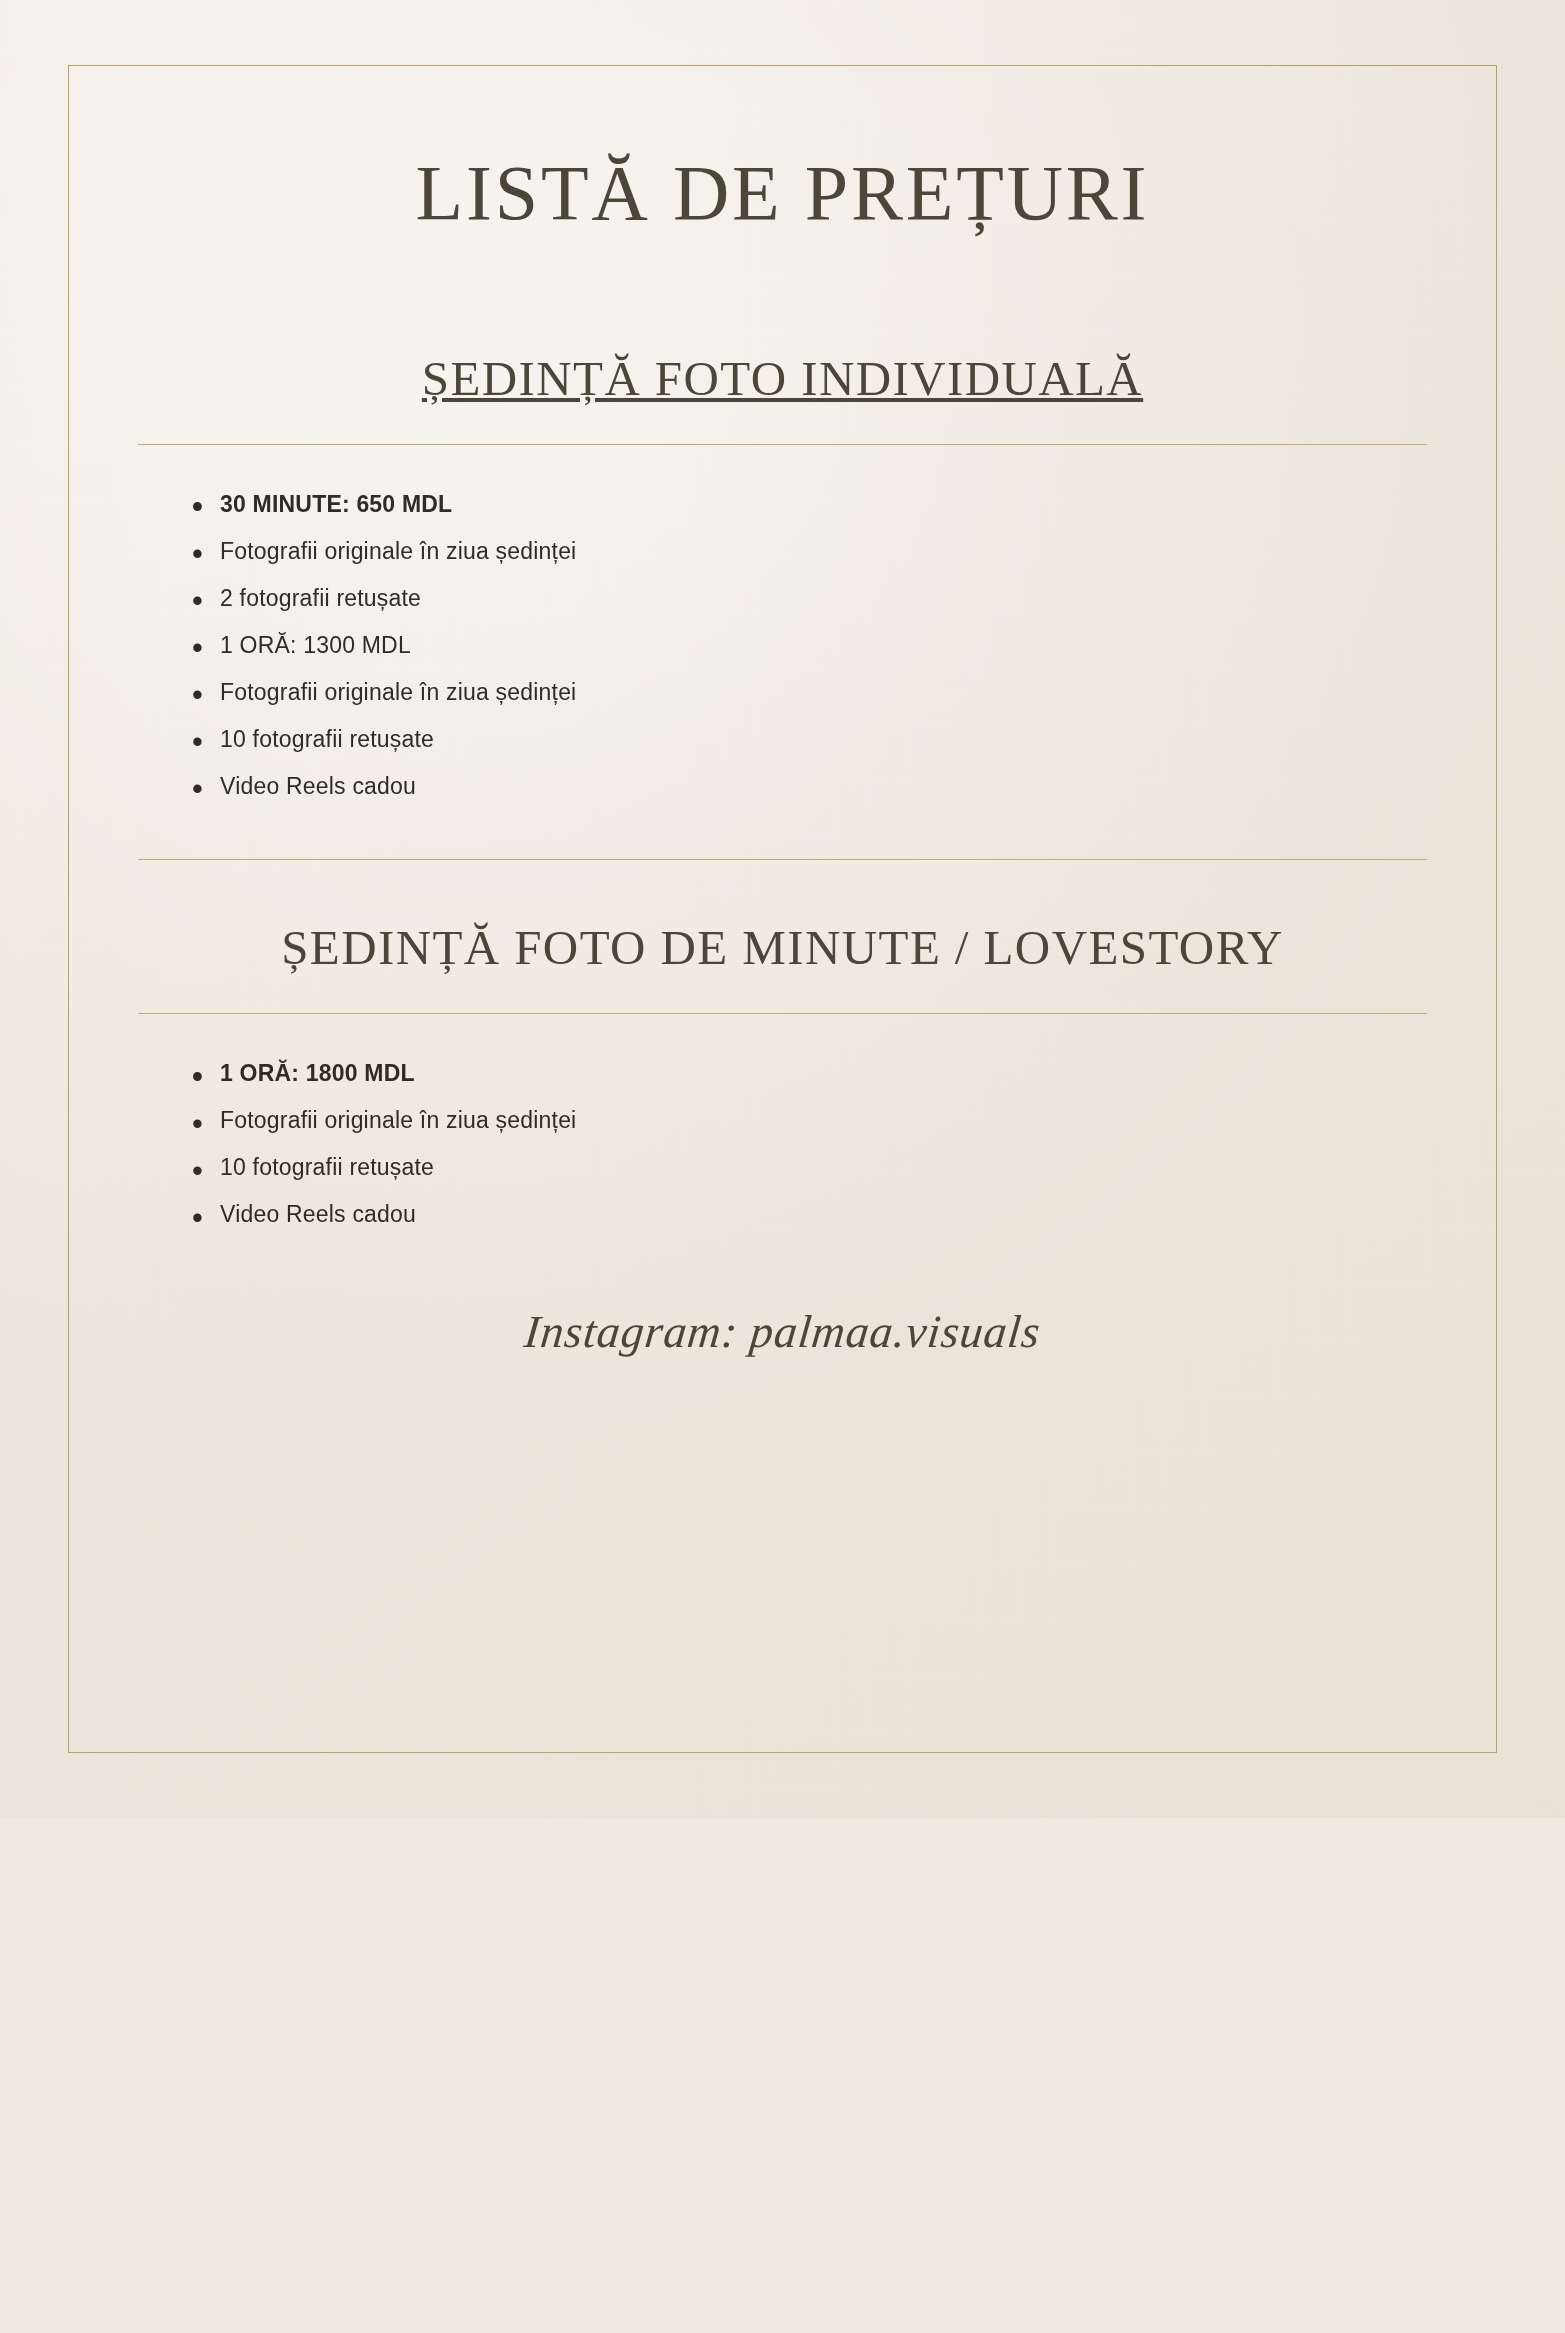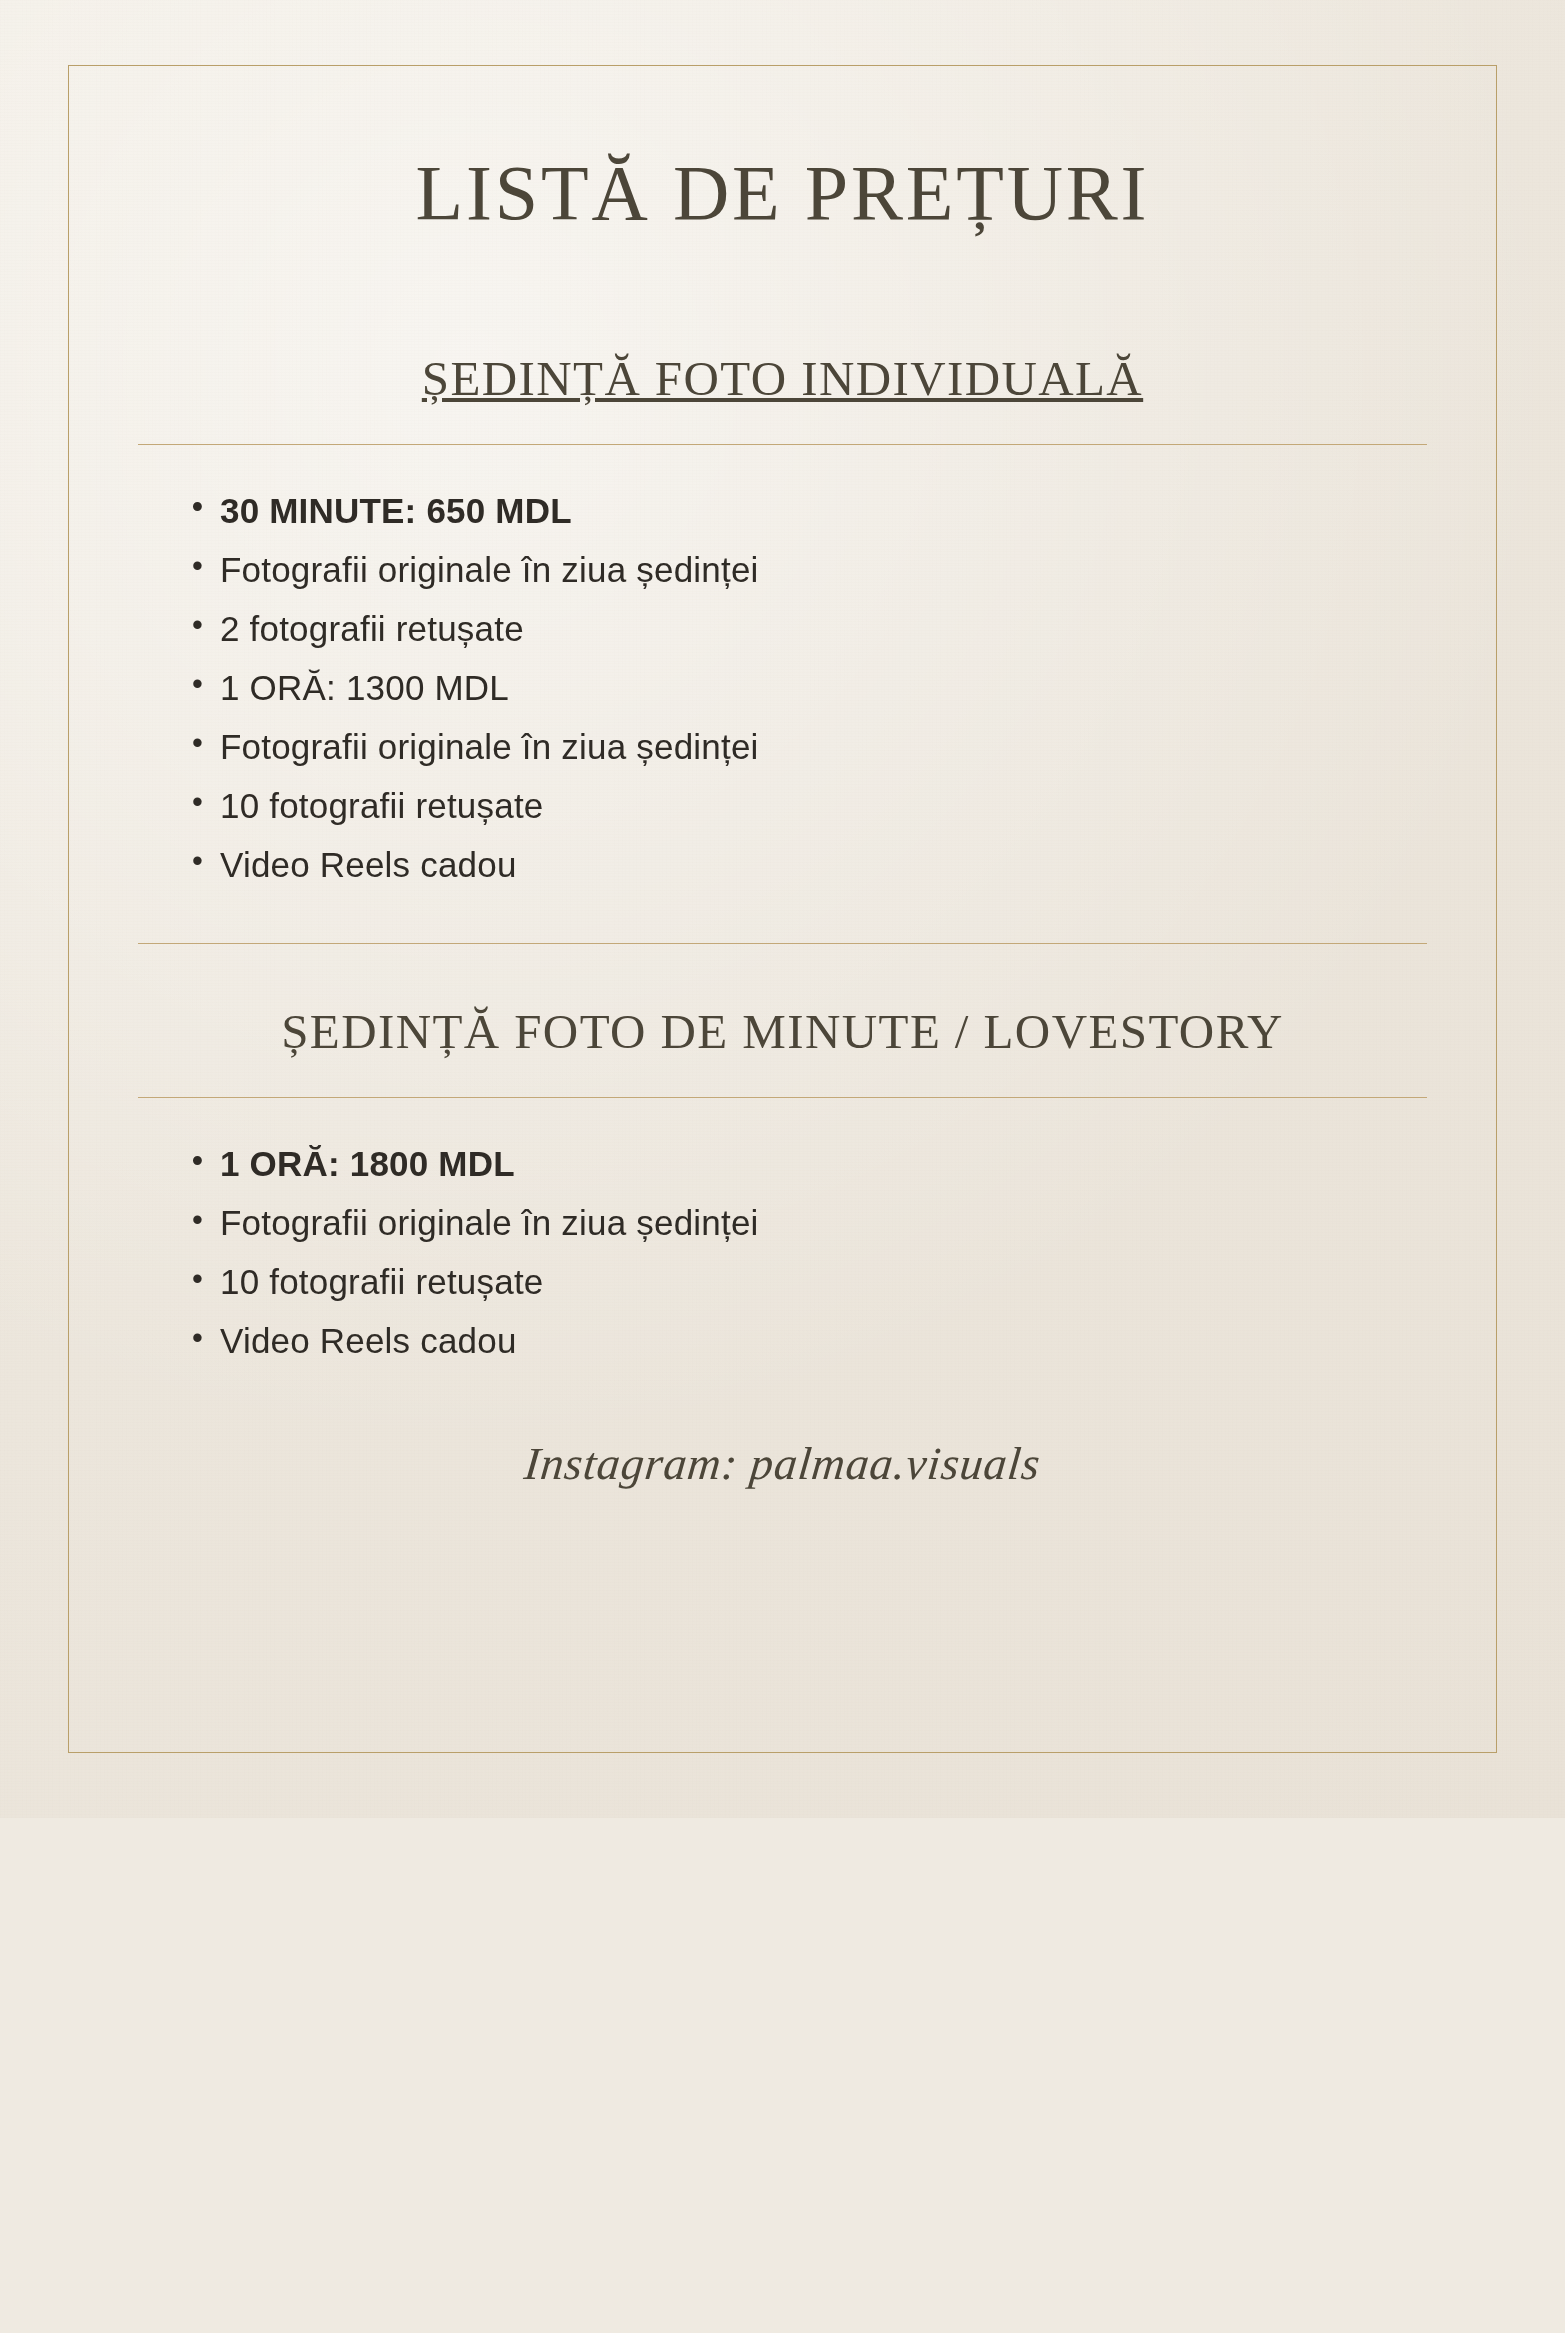--- a/index.html
+++ b/index.html
@@ -86,21 +86,21 @@
     list-style: none;
     margin: 0;
     padding: 0;
     text-align: left;
     padding-left: 54px;
     margin-top: 48px;
   }
 
   .bullets li {
     font-family: "Liberation Sans", sans-serif;
-    font-size: 35px;
+    font-size: 23px;
     color: #2f2b26;
     line-height: 1.0;
     padding: 0 0 0 28px;
     position: relative;
     margin-bottom: 24px;
     letter-spacing: 0.2px;
   }
 
   .bullets li::before {
     content: "\2022";

